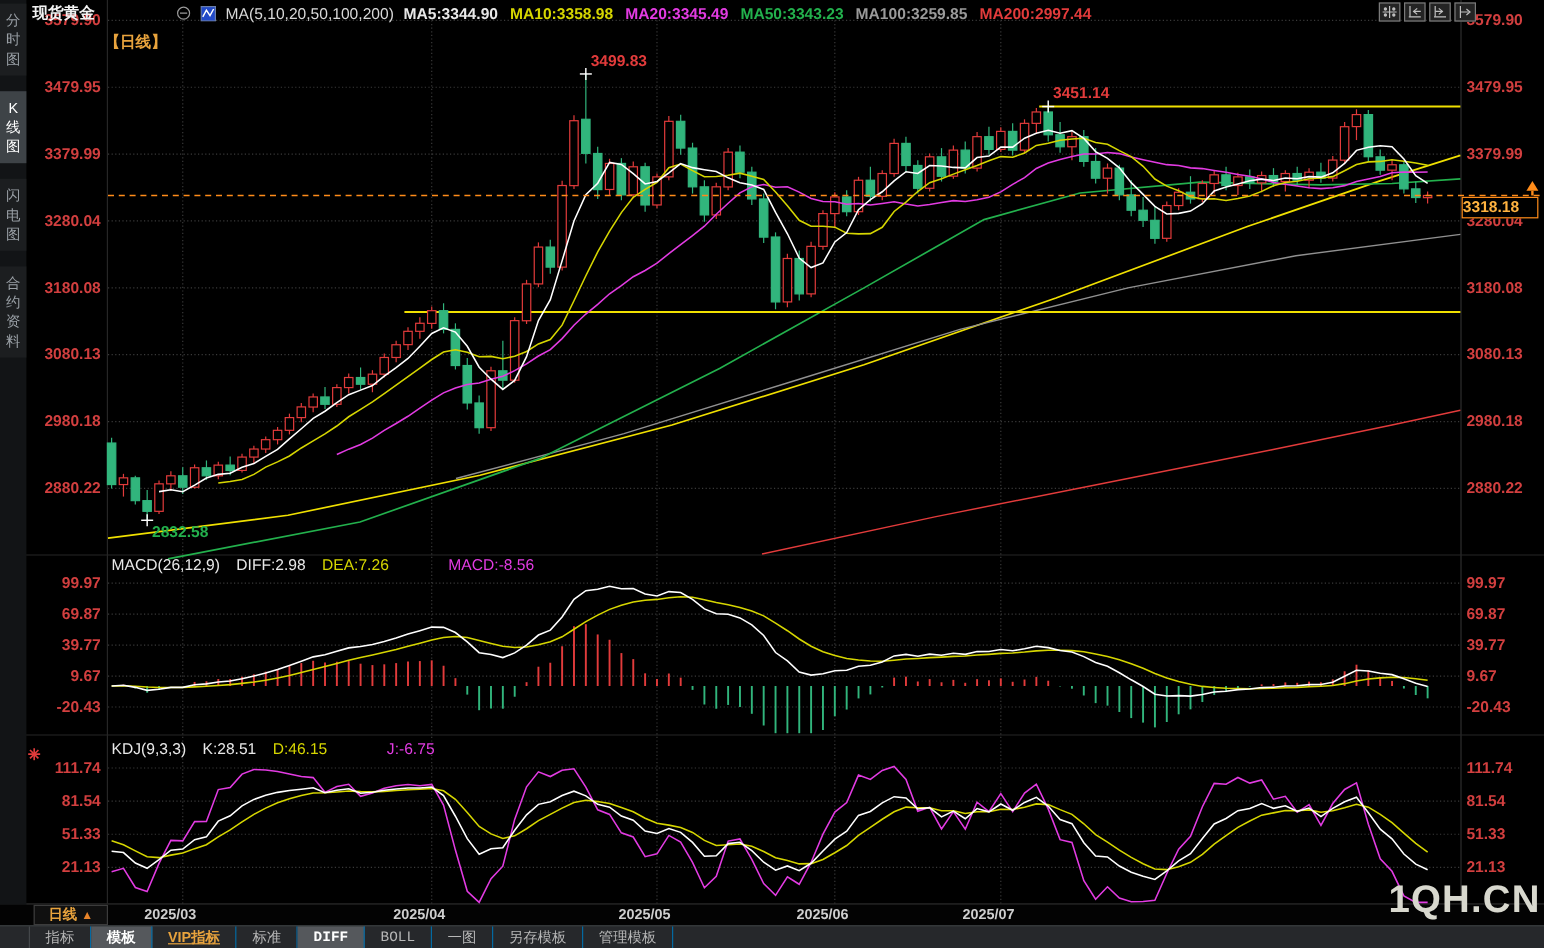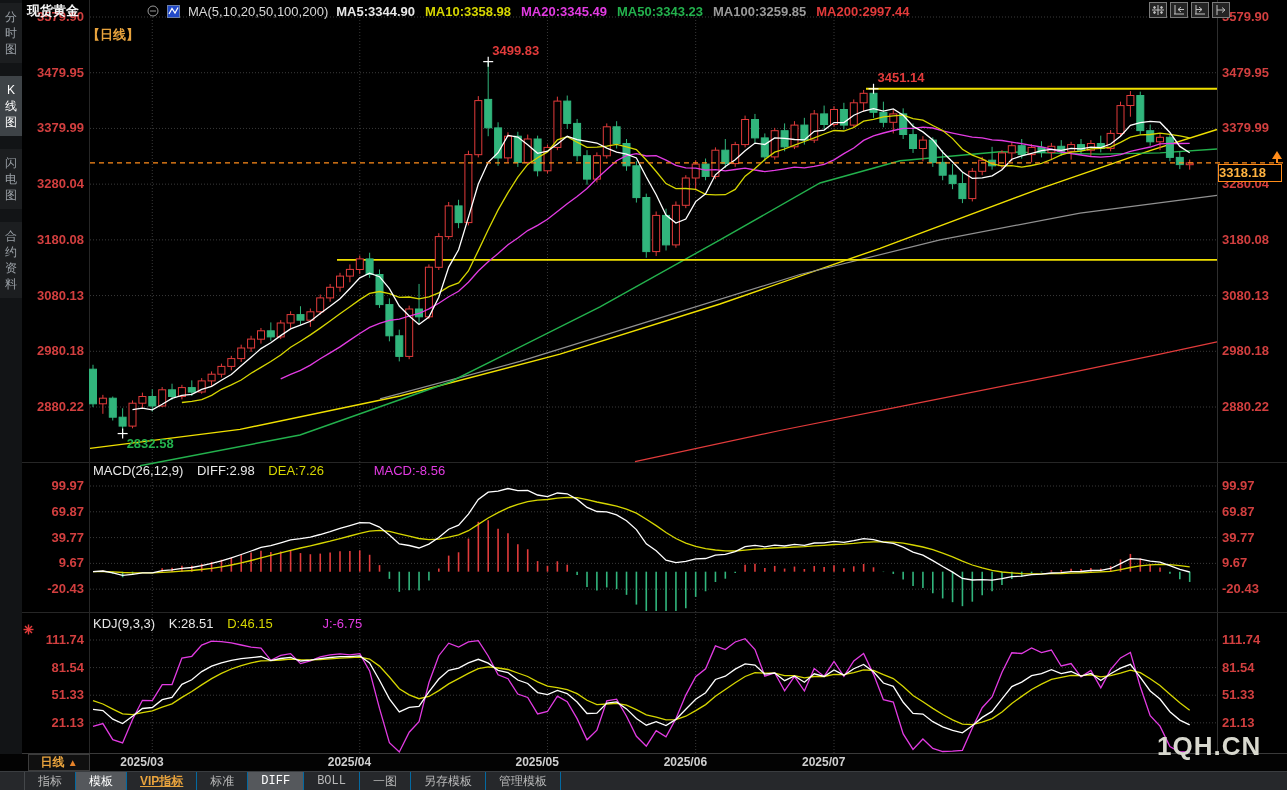--- a/index.html
+++ b/index.html
@@ -30,26 +30,26 @@
   
   #price-box{position:absolute;left:1218px;top:164px;width:62px;height:16px;border:1px solid #ff8c1a;
      background:#000;color:#ffb340;font-size:13px;font-weight:bold;line-height:16px;padding-left:0;z-index:4;}
   
   #xaxis{position:absolute;left:0;top:754px;width:1287px;height:17px;background:#030303;z-index:3;}
   #period-box{position:absolute;left:28px;top:0px;width:60px;height:15px;border:1px solid #3c3c3c;background:#101010;
       color:#e8a33d;font-size:12px;font-weight:bold;text-align:center;line-height:15px;cursor:pointer;}
   #period-box .arrow{color:#e8842a;font-size:10px;}
   .month{position:absolute;top:1px;width:64px;text-align:left;color:#cfcfcf;font-size:12px;font-weight:bold;}
   
-  #watermark{position:absolute;left:1157px;top:731px;font-size:26px;font-weight:bold;color:#d8d8ce;z-index:5;letter-spacing:1px;}
+  #watermark{position:absolute;left:1157px;top:731px;font-size:32px;font-weight:bold;color:#d8d8ce;z-index:5;letter-spacing:1px;}
   
   #toolbar{position:absolute;left:0;top:771px;width:1287px;height:19px;background:#26282b;border-top:1px solid #3a3d40;
      display:flex;align-items:stretch;font-size:12px;color:#b8b8b8;z-index:3;box-sizing:border-box;}
   .tab{padding:1px 13px;border-right:1px solid #0369a1;display:flex;align-items:center;cursor:pointer;}
-  .tab.sel{background:#55585c;color:#ffffff;font-weight:normal;}
+  .tab.sel{background:#55585c;color:#ffffff;font-weight:bold;}
   .tab.accent{color:#e8a33d;font-weight:bold;text-decoration:underline;}
   .tab.mono{font-family:"Liberation Mono",monospace;}
   #tab-spacer{width:24px;border-right:1px solid #44474a;}
 </style>
 </head>
 <body>
 
 <div id="app">
 
   <div id="sidebar">

